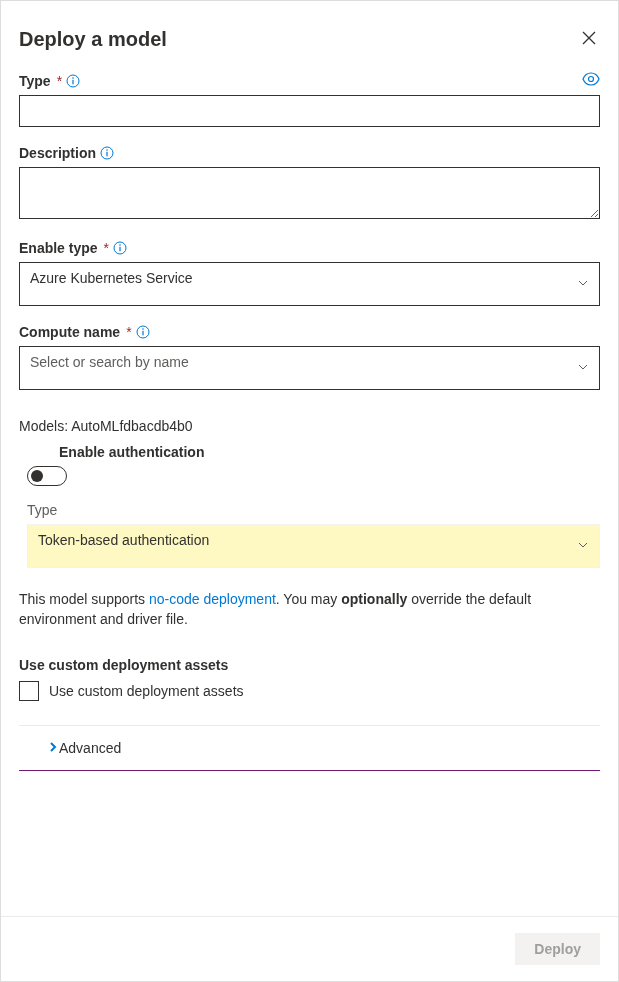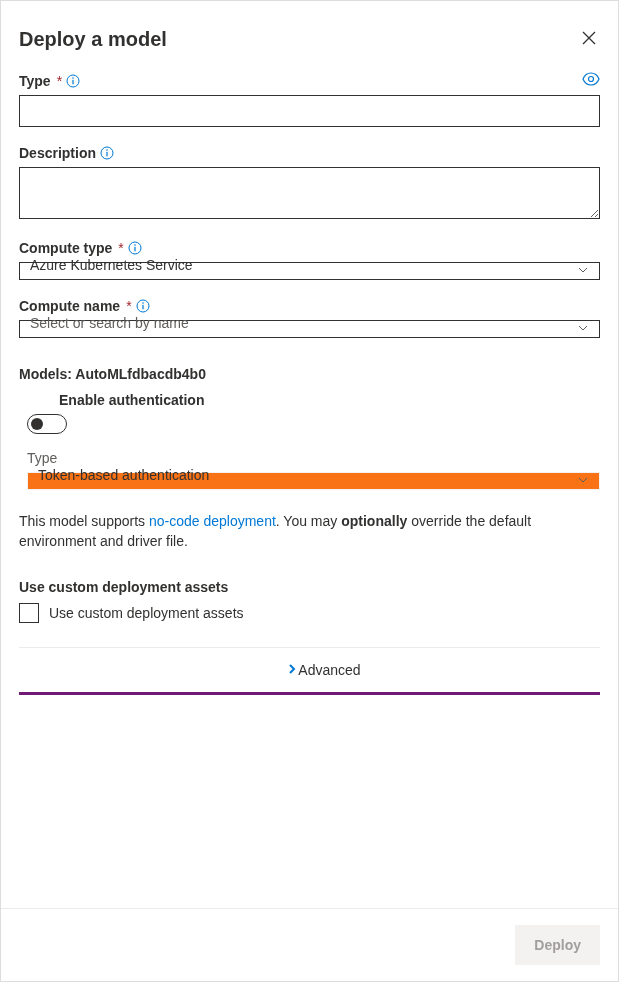--- a/index.html
+++ b/index.html
@@ -12,41 +12,41 @@
     .field { margin-bottom: 18px; }
     .field-label { display: flex; align-items: center; font-size: 14px; font-weight: 600; margin-bottom: 6px; gap: 4px; }
     .field-label.sub { font-weight: 400; color: #605e5c; }
     .required { color: #a4262c; font-weight: 400; margin-left: 2px; }
     .info-icon { display: inline-flex; }
     .info-icon svg { width: 14px; height: 14px; }
     .eye-icon { margin-left: auto; }
     .eye-icon svg { width: 18px; height: 14px; }
     .text-input { width: 100%; height: 32px; border: 1px solid #323130; padding: 0 8px; font-size: 14px; font-family: inherit; }
     .textarea { width: 100%; height: 52px; border: 1px solid #323130; padding: 4px 8px; font-size: 14px; font-family: inherit; resize: both; }
-    .select-wrap { position: relative; width: 100%; height: 18px; border: 1px solid #323130; display: flex; align-items: center; padding: 0 30px 12px 10px; cursor: pointer; }
-    .select-wrap.disabled { background: #f97316; border-color: #f3f2f1; cursor: default; }
+    .select-wrap { position: relative; width: 100%; height: 44px; border: 1px solid #323130; display: flex; align-items: center; padding: 0 30px 12px 10px; cursor: pointer; }
+    .select-wrap.disabled { background: #fef9c3; border-color: #f3f2f1; cursor: default; }
     .select-wrap.placeholder span { color: #605e5c; }
     .chevron { position: absolute; right: 10px; top: 50%; transform: translateY(-50%); }
     .chevron svg { width: 12px; height: 12px; stroke: #605e5c; }
     .indent { margin-left: 8px; }
-    .models-heading { font-size: 14px; font-weight: 700; margin-top: 28px; margin-bottom: 10px; }
+    .models-heading { font-size: 14px; font-weight: 400; margin-top: 28px; margin-bottom: 10px; }
     .toggle-label { font-size: 14px; font-weight: 600; margin-bottom: 6px; padding-left: 32px; }
     .toggle { width: 40px; height: 20px; border: 1px solid #323130; border-radius: 10px; position: relative; cursor: pointer; background: #fff; }
     .toggle-knob { width: 12px; height: 12px; background: #323130; border-radius: 50%; position: absolute; top: 3px; left: 3px; }
     .note-text { font-size: 14px; line-height: 1.4; margin-top: 22px; margin-bottom: 28px; }
     .note-text a { color: #0078d4; text-decoration: none; }
     .note-text strong { font-weight: 700; }
     .section-heading { font-size: 14px; font-weight: 600; margin-bottom: 8px; }
     .checkbox-row { display: flex; align-items: center; gap: 10px; }
     .checkbox { width: 20px; height: 20px; border: 1.5px solid #323130; cursor: pointer; background: #fff; flex-shrink: 0; }
     .checkbox-label { font-size: 14px; }
-    .expander-row { display: flex; align-items: center; padding: 14px 0 14px 28px; border-top: 1px solid #edebe9; border-bottom: 3px solid #701a75; margin-top: 24px; cursor: pointer; justify-content: center; }
+    .expander-row { display: flex; align-items: center; padding: 14px 0 14px 28px; border-top: 1px solid #edebe9; border-bottom: 1px solid #701a75; margin-top: 24px; cursor: pointer; }
     .expander-row svg { width: 12px; height: 12px; stroke: #0078d4; stroke-width: 2; }
     .footer { position: absolute; bottom: 0; left: 0; right: 0; padding: 16px 18px; border-top: 1px solid #edebe9; display: flex; justify-content: flex-end; gap: 10px; background: #fff; }
-    .btn { height: 40px; padding: 0 18px; font-size: 14px; font-family: inherit; cursor: pointer; border: 1px solid #8a8886; background: #fff; font-weight: 600; }
+    .btn { height: 32px; padding: 0 18px; font-size: 14px; font-family: inherit; cursor: pointer; border: 1px solid #8a8886; background: #fff; font-weight: 600; }
     .btn.primary { background: #f3f2f1; color: #a19f9d; border-color: #f3f2f1; cursor: default; }
   </style>
 </head>
 <body>
 
 <div class="header">
   <h1>Deploy a model</h1>
   <button class="close-btn">
     <span>
       <svg viewBox="0 0 14 14" fill="none">
@@ -88,21 +88,21 @@
             <circle cx="7" cy="4" r="0.8" fill="#0078d4"></circle>
             <rect x="6.4" y="5.8" width="1.2" height="4.5" fill="#0078d4"></rect>
           </svg>
       </span>
     </div>
     <textarea class="textarea" style=""></textarea>
   </div>
 
   <div class="field">
     <div class="field-label">
-      <span>Compute type</span>
+      <span>Enable type</span>
       <span class="required">*</span>
       <span class="info-icon">
         <svg viewBox="0 0 14 14">
             <circle cx="7" cy="7" r="6" fill="none" stroke="#0078d4" stroke-width="1"></circle>
             <circle cx="7" cy="4" r="0.8" fill="#0078d4"></circle>
             <rect x="6.4" y="5.8" width="1.2" height="4.5" fill="#0078d4"></rect>
           </svg>
       </span>
     </div>
     <div class="select-wrap">

